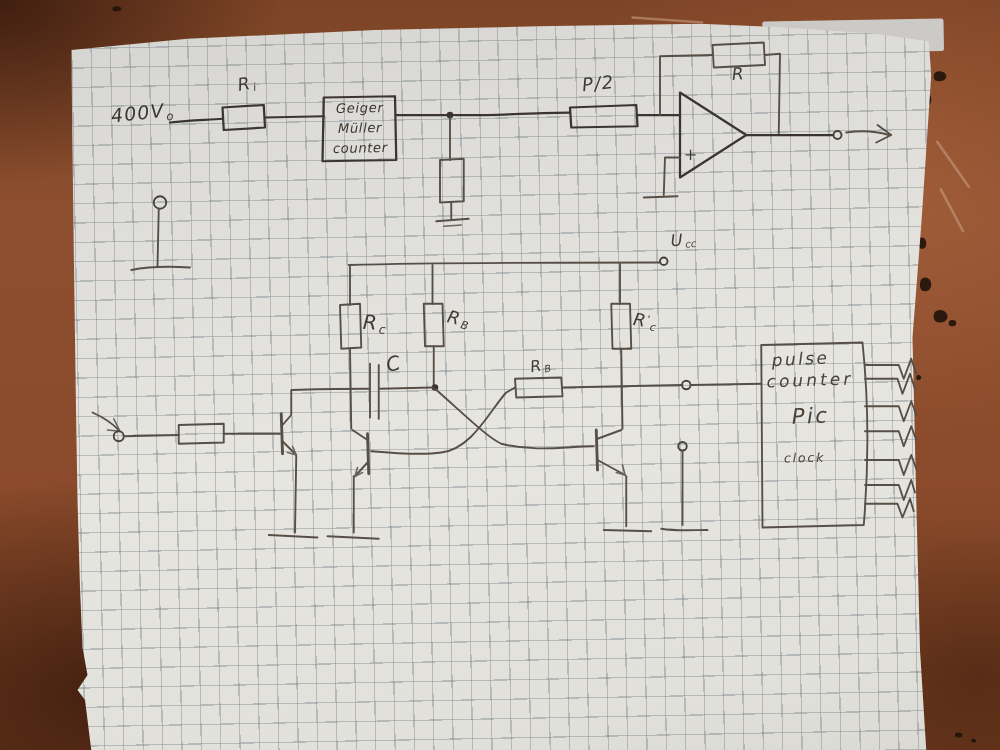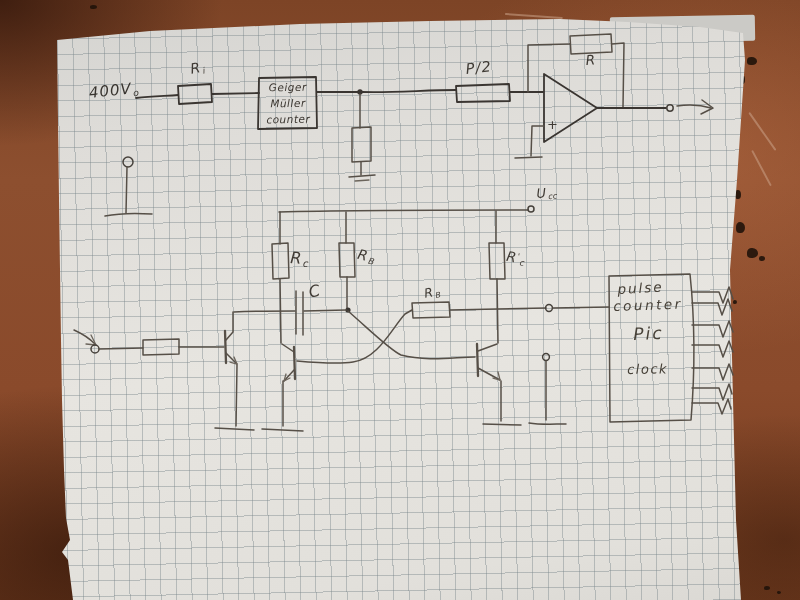--- a/index.html
+++ b/index.html
@@ -253,13 +253,13 @@
   <span>R</span><span class="sub">B</span>
 </span>
 
 <span class="lbl" style="left:508px;top:248px;font-size:14px;transform:rotate(10deg);">
   <span>R</span><span class="sup">'</span><span class="sub">c</span>
 </span>
 
 <span class="lbl ctr" style="left:617px;top:281px;font-size:13.5px;transform:rotate(-3deg);letter-spacing:2px;">pulse</span>
 <span class="lbl ctr" style="left:613px;top:298px;font-size:13.5px;transform:rotate(-2deg);letter-spacing:2.5px;">counter</span>
 <span class="lbl ctr" style="left:633px;top:324px;font-size:17px;transform:rotate(-2deg);letter-spacing:2px;">Pic</span>
-<span class="lbl ctr" style="left:627px;top:362px;font-size:13px;transform:rotate(-1deg);letter-spacing:1.5px;text-align:right;">clock</span>
+<span class="lbl ctr" style="left:627px;top:362px;font-size:10px;transform:rotate(-1deg);letter-spacing:1.5px;text-align:right;">clock</span>
 
 </body></html>

